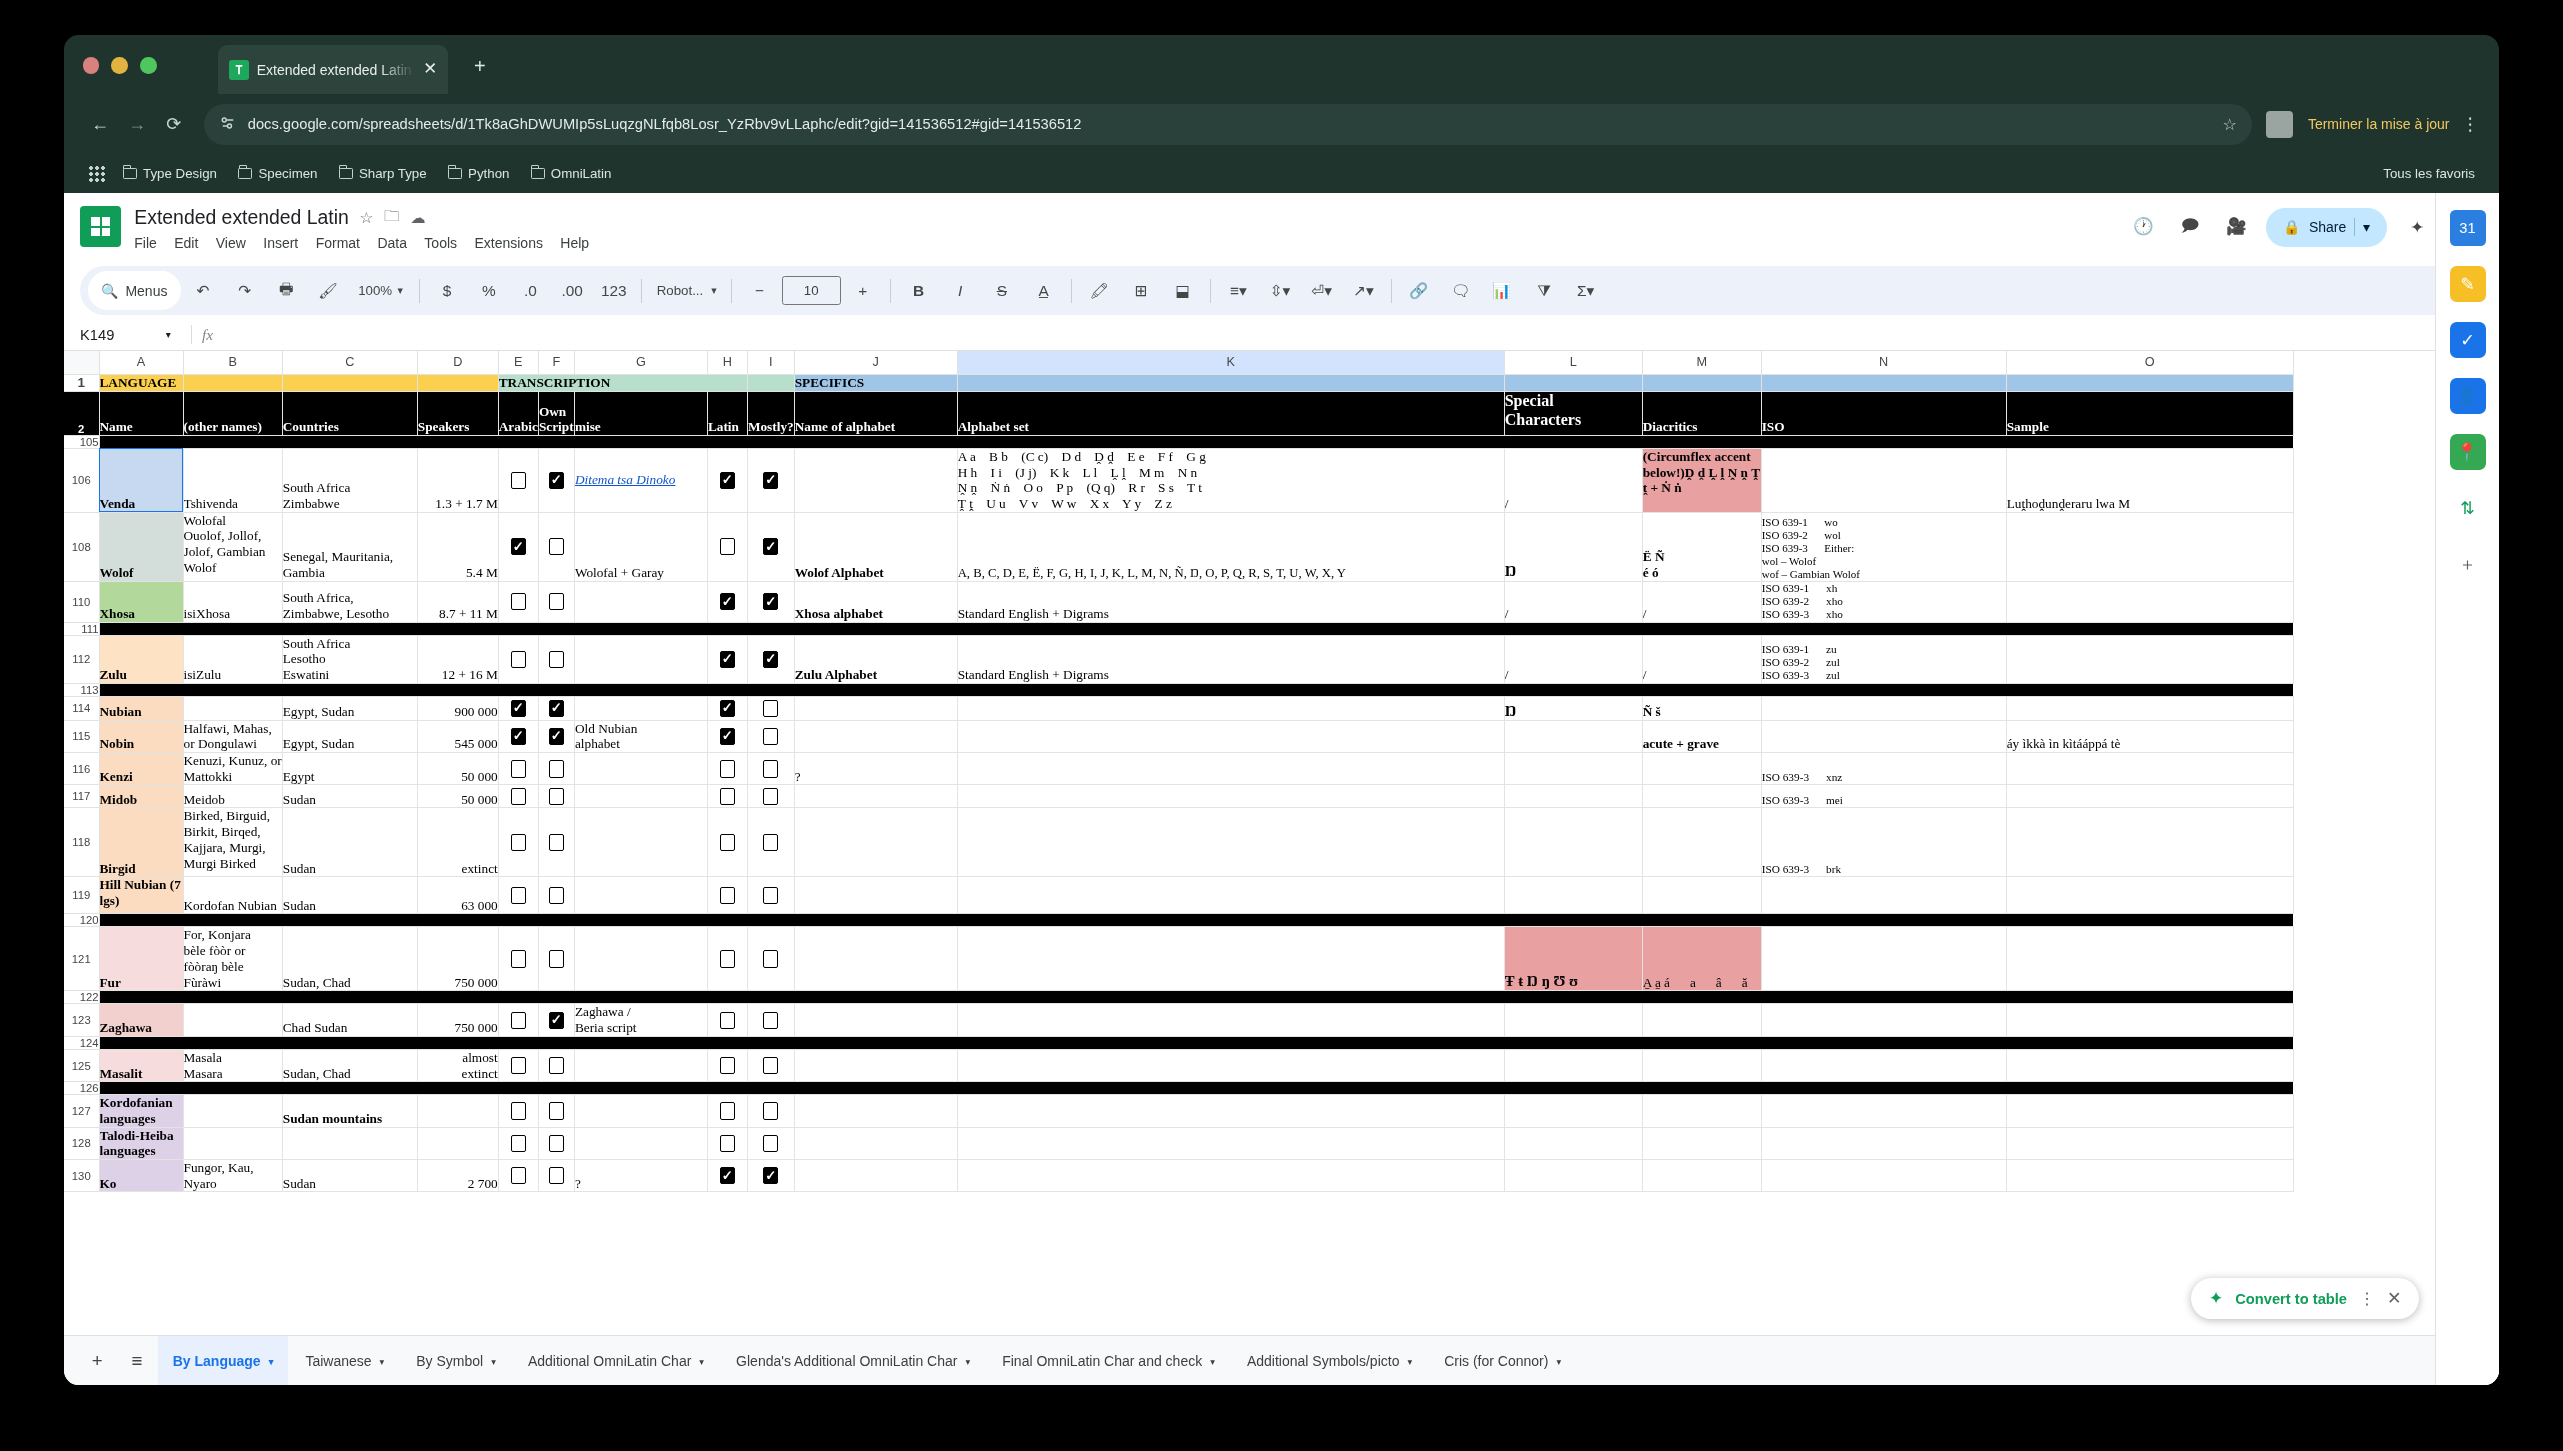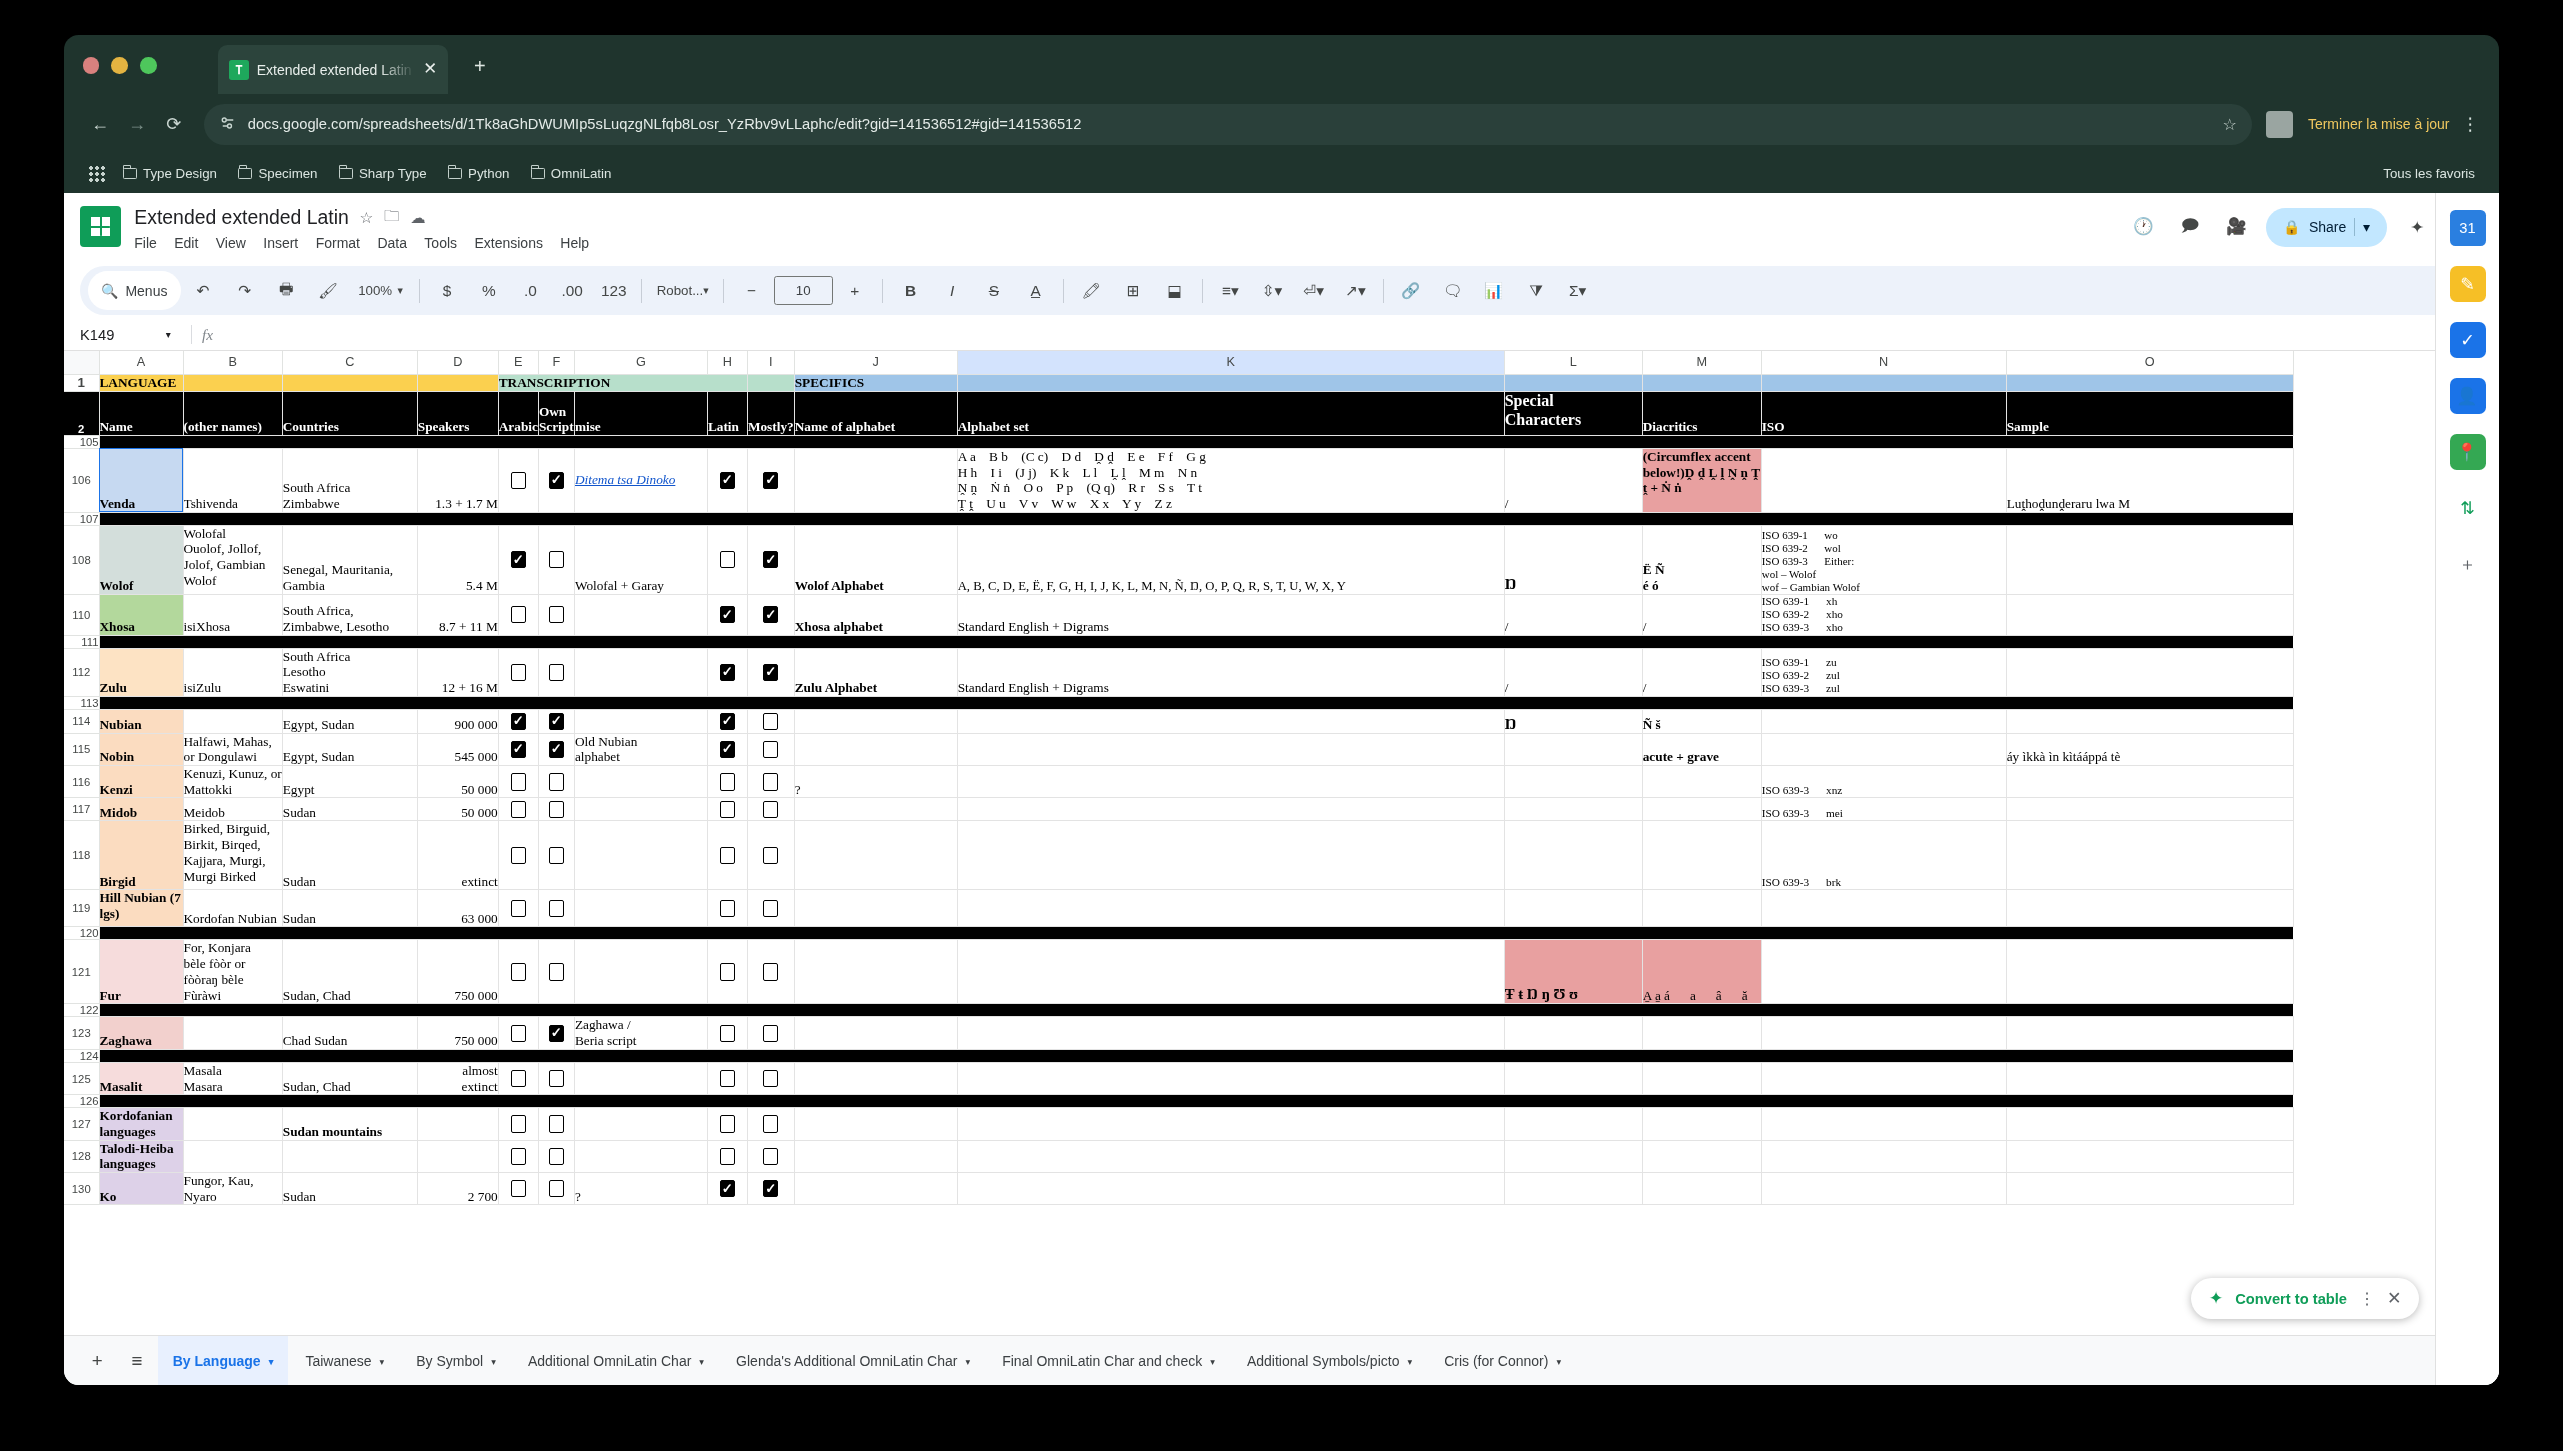--- a/index.html
+++ b/index.html
@@ -100,21 +100,21 @@
   .avatar-btn:after{content:"";position:absolute;right:-0.7px;bottom:-0.7px;width:11.3px;height:11.3px;border-radius:50%;
      background:#ea4335;border:1.3px solid #fff;}
 
   
   .toolbar { height:49px; margin:0 16px; background:#edf2fa; border-radius:25px;
      display:flex; align-items:center; padding:0 8px; gap:2.7px; position:relative;}
   .tb { height:39px; min-width:39px; border-radius:19.4px; display:flex; align-items:center;
      justify-content:center; color:#444746; font-size:15.4px; padding:0 6.7px;}
   .tb.menus { background:#fff; gap:6.7px; padding:0 13.3px; font-size:14px; color:#3c4043;}
   .tb.zoom { padding:0 8px; font-size:13.3px; gap:5.3px;}
-  .tb.font { padding:0 6.7px; font-size:13.3px; }
+  .tb.font { padding:0 6.7px; font-size:13.3px; gap:8px; }
   .tb-sep { width:0.7px; height:24px; background:#c7cdd6; margin:0 5.3px;}
   .fontsize-box { width:59px;height:29px;border:0.7px solid #747775;border-radius:2.7px;
      display:flex;align-items:center;justify-content:center;font-size:13.3px;color:#3c4043;}
   .tb-collapse { margin-left:auto; }
   .tb .small { font-size:10.7px; }
 
   
   .formulabar { height:32px; margin:4px 0 0 0; display:flex; align-items:center;
      border-bottom:0.7px solid #e0e0e0; padding-left:16px; }
   .namebox { width:100px; display:flex; align-items:center; justify-content:space-between;
@@ -470,24 +470,20 @@
           <td class="cell top alpha">A a    B b    (C c)    D d    Ḓ ḓ    E e    F f    G g
 H h    I i    (J j)    K k    L l    Ḽ ḽ    M m    N n
 Ṋ ṋ    Ṅ ṅ    O o    P p    (Q q)    R r    S s    T t
 Ṱ ṱ    U u    V v    W w    X x    Y y    Z z</td>
           <td class="cell">/</td>
           <td class="cell top b redcell" style="font-size:13.3px">(Circumflex accent below!)Ḓ ḓ Ḽ ḽ Ṋ ṋ Ṱ ṱ + Ṅ ṅ</td>
           <td class="cell"></td>
           <td class="cell">Luṱhoḓunḓeraru lwa M</td>
         </tr>
 
-        <tr class="blackrow">
-          <td class="rowhdr">107</td>
-                <td colspan="15"></td>
-        </tr>
 
         <tr style="height:69px">
           <td class="rowhdr">108</td>
           <td class="cell b c-grey">Wolof</td>
           <td class="cell top" style="white-space:pre">Wolofal
 Ouolof, Jollof,
 Jolof, Gambian
 Wolof</td>
           <td class="cell" style="white-space:pre">Senegal, Mauritania,
 Gambia</td>

